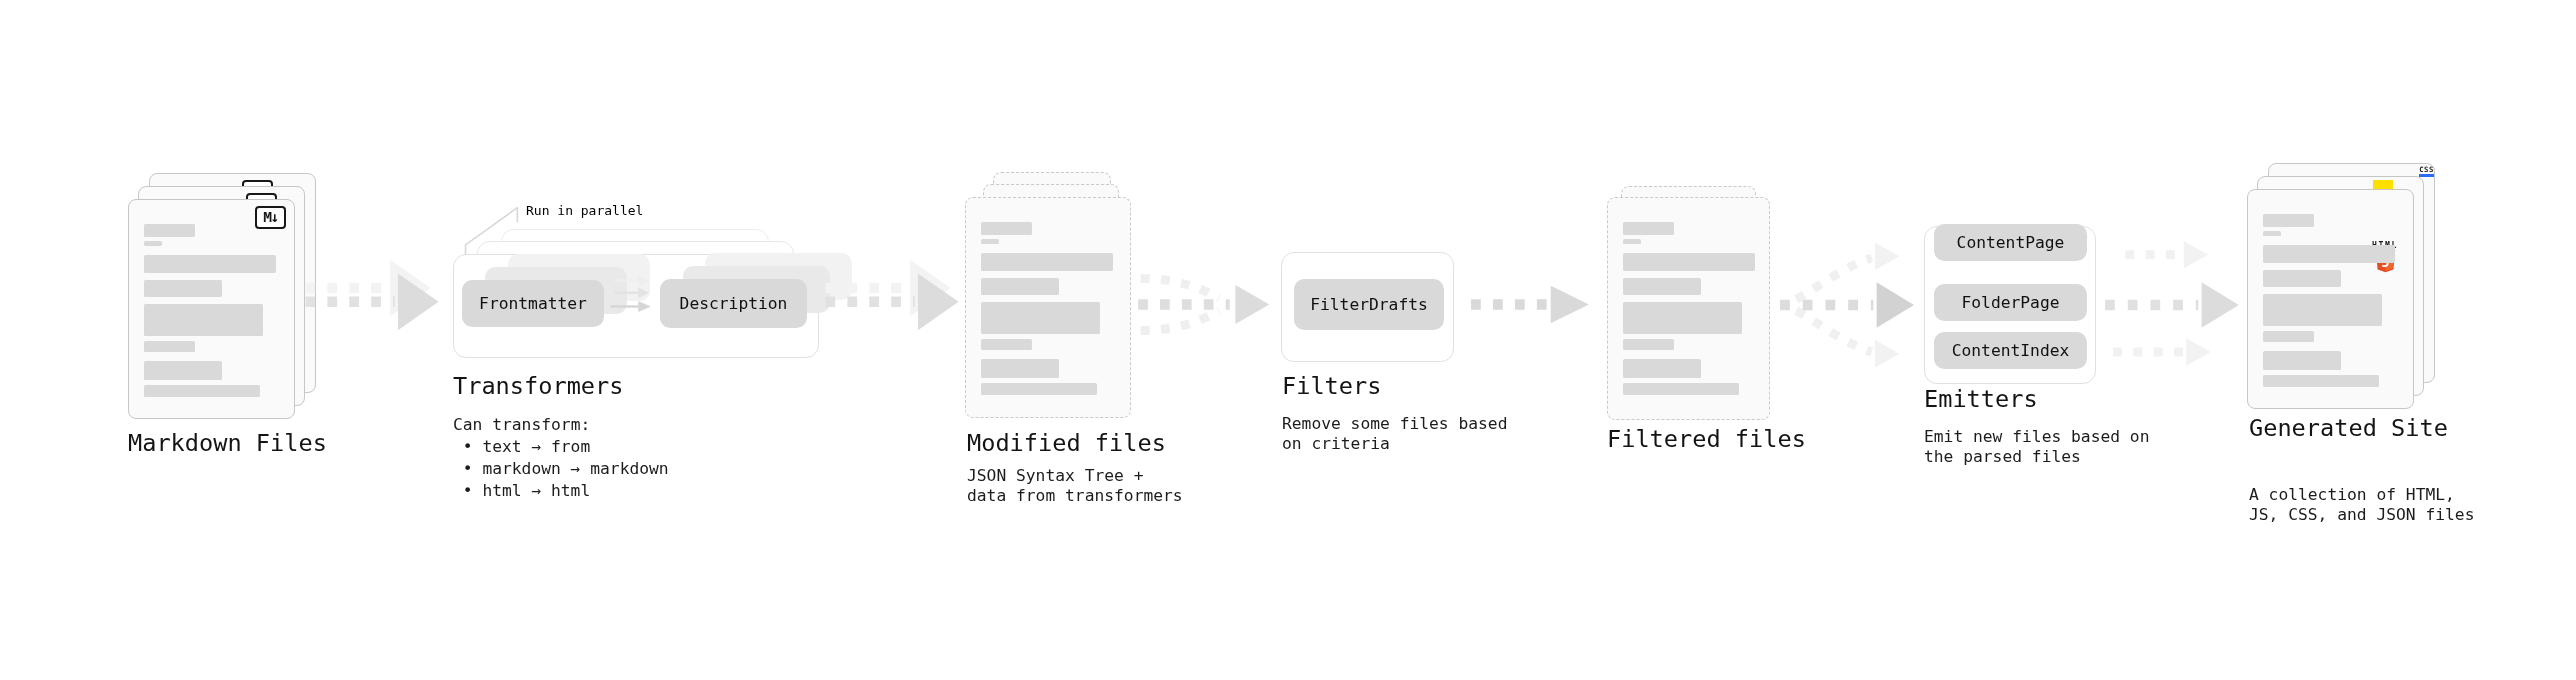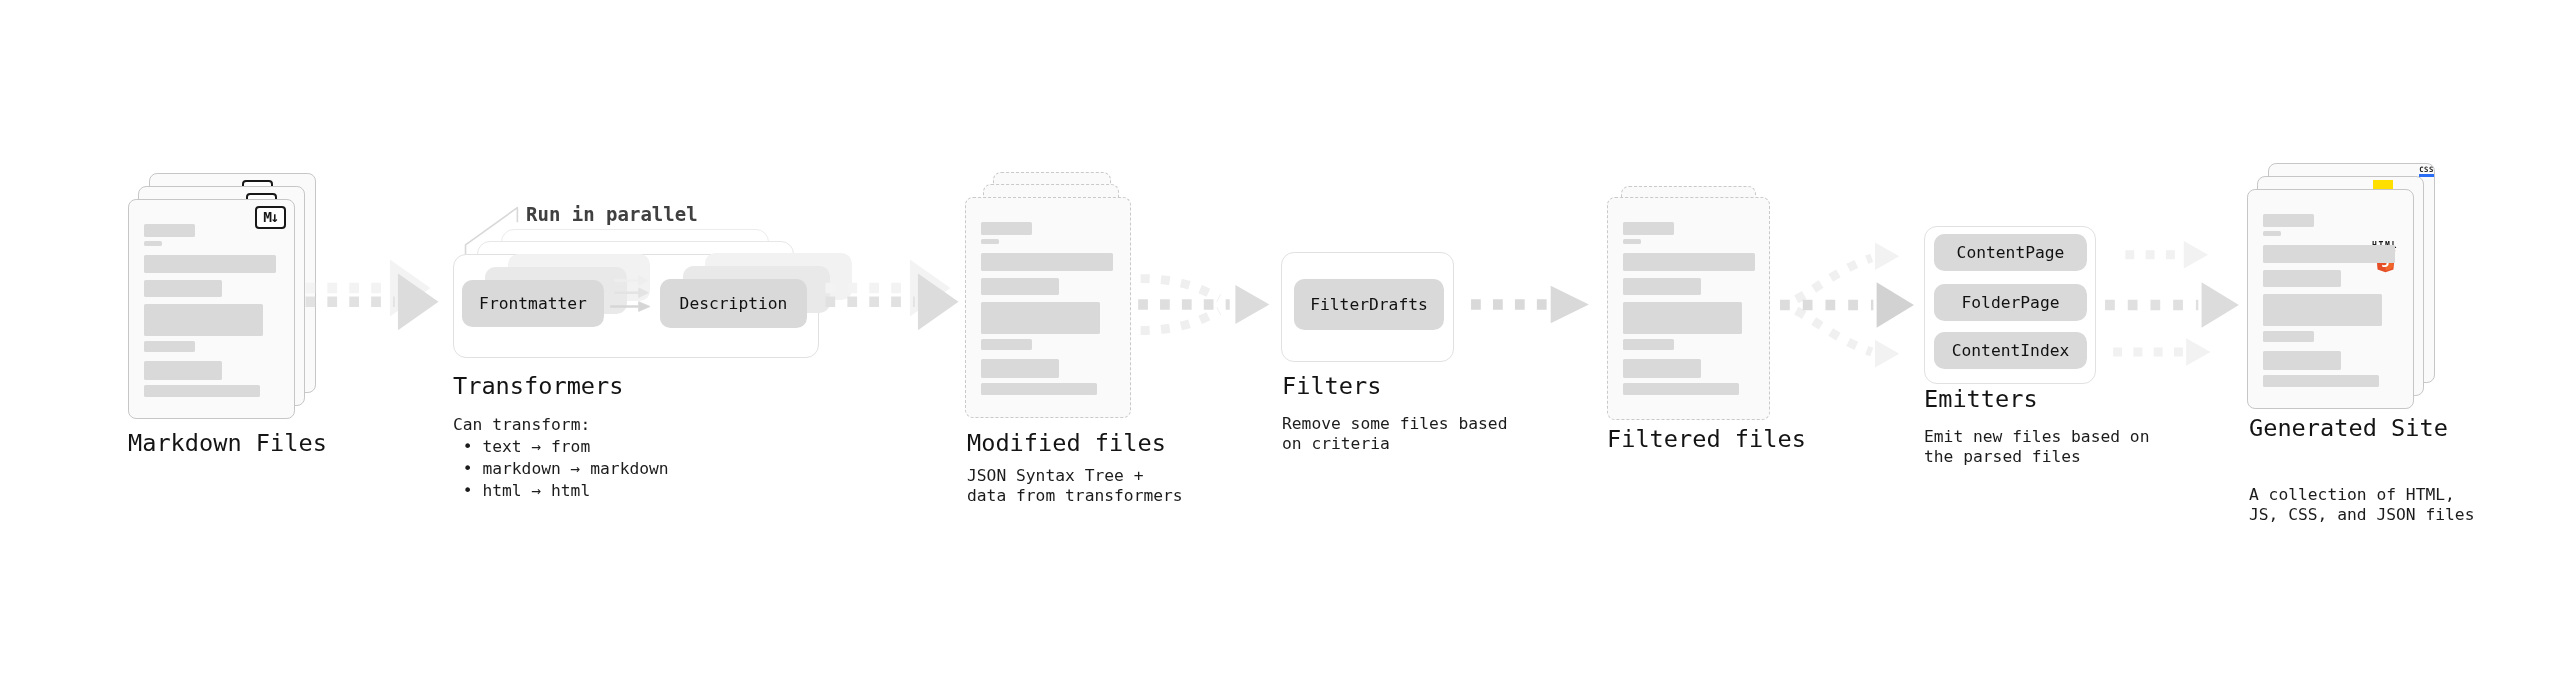--- a/index.html
+++ b/index.html
@@ -45,21 +45,21 @@
     font-size:16.3px;color:#111111;white-space:nowrap;
   }
   .node.ghost1{background:#e9e9e9;}
   .node.ghost2{background:#f2f2f2;}
 
   
   .title{position:absolute;font-size:23.6px;font-weight:bold;font-weight:normal;color:#141414;line-height:23.6px;white-space:nowrap;}
   .caption{position:absolute;font-size:16.3px;color:#1c1c1c;line-height:20.3px;white-space:nowrap;}
   .caption .indent{padding-left:9.8px;}
   .caption-bullets{line-height:22px;}
-  .annotation{position:absolute;font-size:19px;color:#404040;white-space:nowrap;font-weight:bold;}
+  .annotation{position:absolute;font-size:13px;color:#000000;white-space:nowrap;}
 
   svg{display:block;}
 </style>
 </head>
 <body>
 
 <div class="stage">
 
   <div>
     <div class="file" style="left:149px;top:173px;">
@@ -209,21 +209,21 @@
     <path d="M25,78 C55,62 75,42 118,27" fill="none" stroke="#f0f0f0" stroke-width="11" stroke-dasharray="11 14"></path>
     <polygon points="122,8 122,42 152,25" fill="#f2f2f2"></polygon>
     <path d="M25,92 C55,108 75,128 118,143" fill="none" stroke="#f0f0f0" stroke-width="11" stroke-dasharray="11 14"></path>
     <polygon points="122,128 122,162 152,145" fill="#f2f2f2"></polygon>
     <line x1="5" y1="85" x2="120" y2="85" stroke="#dcdcdc" stroke-width="13" stroke-dasharray="12 16"></line>
     <polygon points="124,57 124,113 170,85" fill="#d2d2d2"></polygon>
   </svg>
 
   <div>
     <div class="card" style="left:1924px;top:226px;width:172px;height:158px;"></div>
-    <div class="node" style="left:1934px;top:234px;width:153px;height:37px;">ContentPage</div>
+    <div class="node" style="left:1934px;top:224px;width:153px;height:37px;">ContentPage</div>
     <div class="node" style="left:1934px;top:284px;width:153px;height:37px;">FolderPage</div>
     <div class="node" style="left:1934px;top:332px;width:153px;height:37px;">ContentIndex</div>
     <div class="title" style="left:1924px;top:388px;">Emitters</div>
     <div class="caption" style="left:1924px;top:427px;">
       <div>Emit new files based on</div>
       <div>the parsed files</div>
     </div>
   </div>
 
   <svg class="abs" style="left:2101px;top:236px;" width="146" height="142" viewBox="0 0 180 175">

